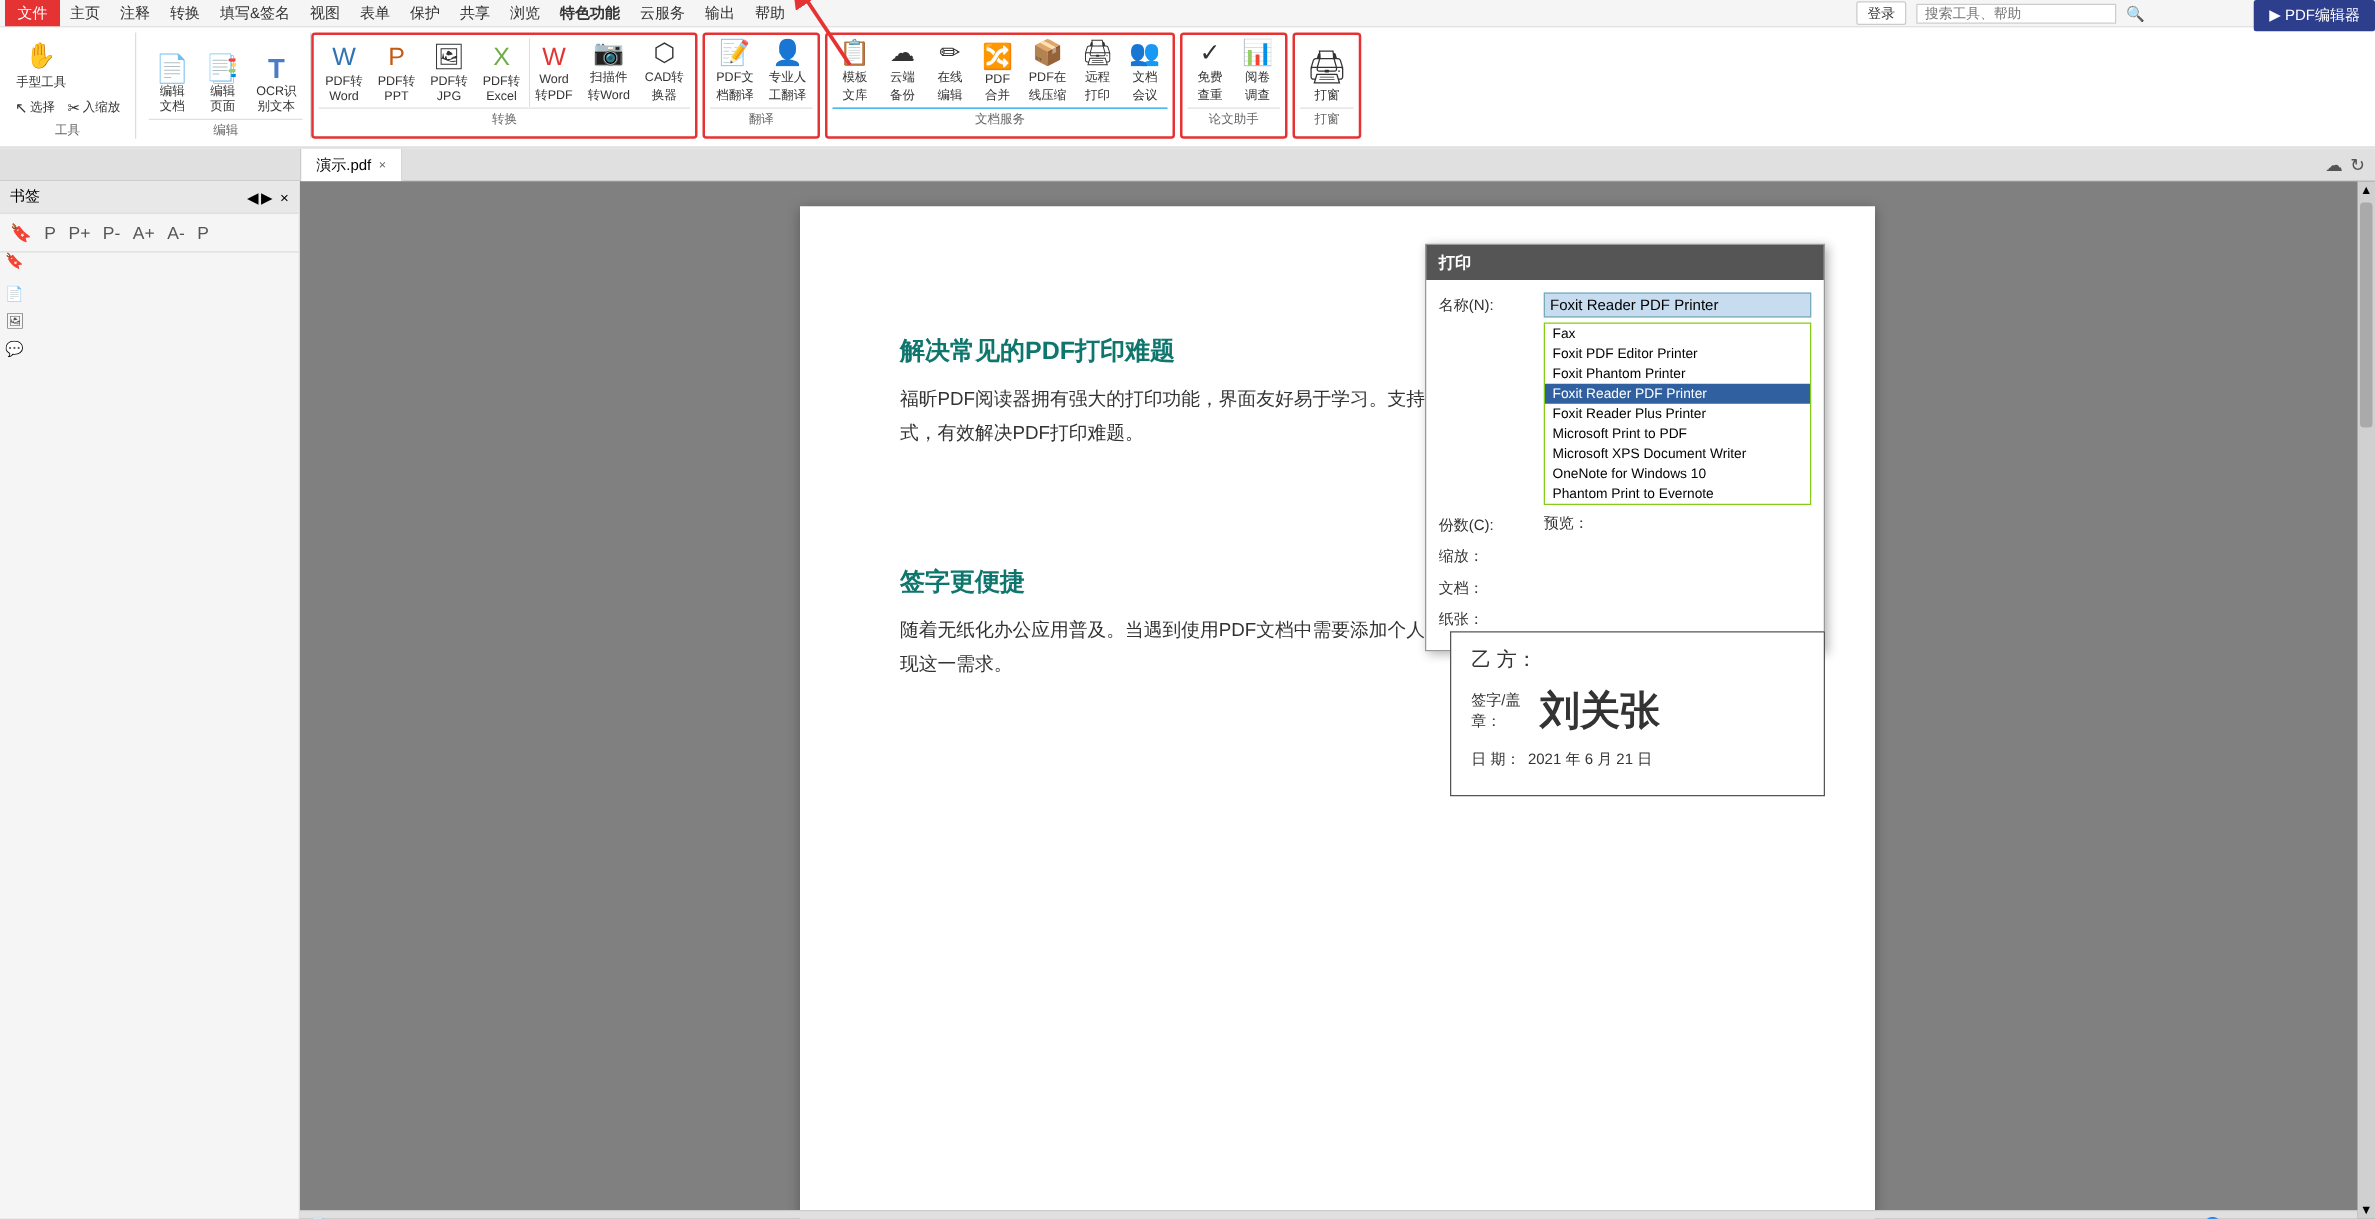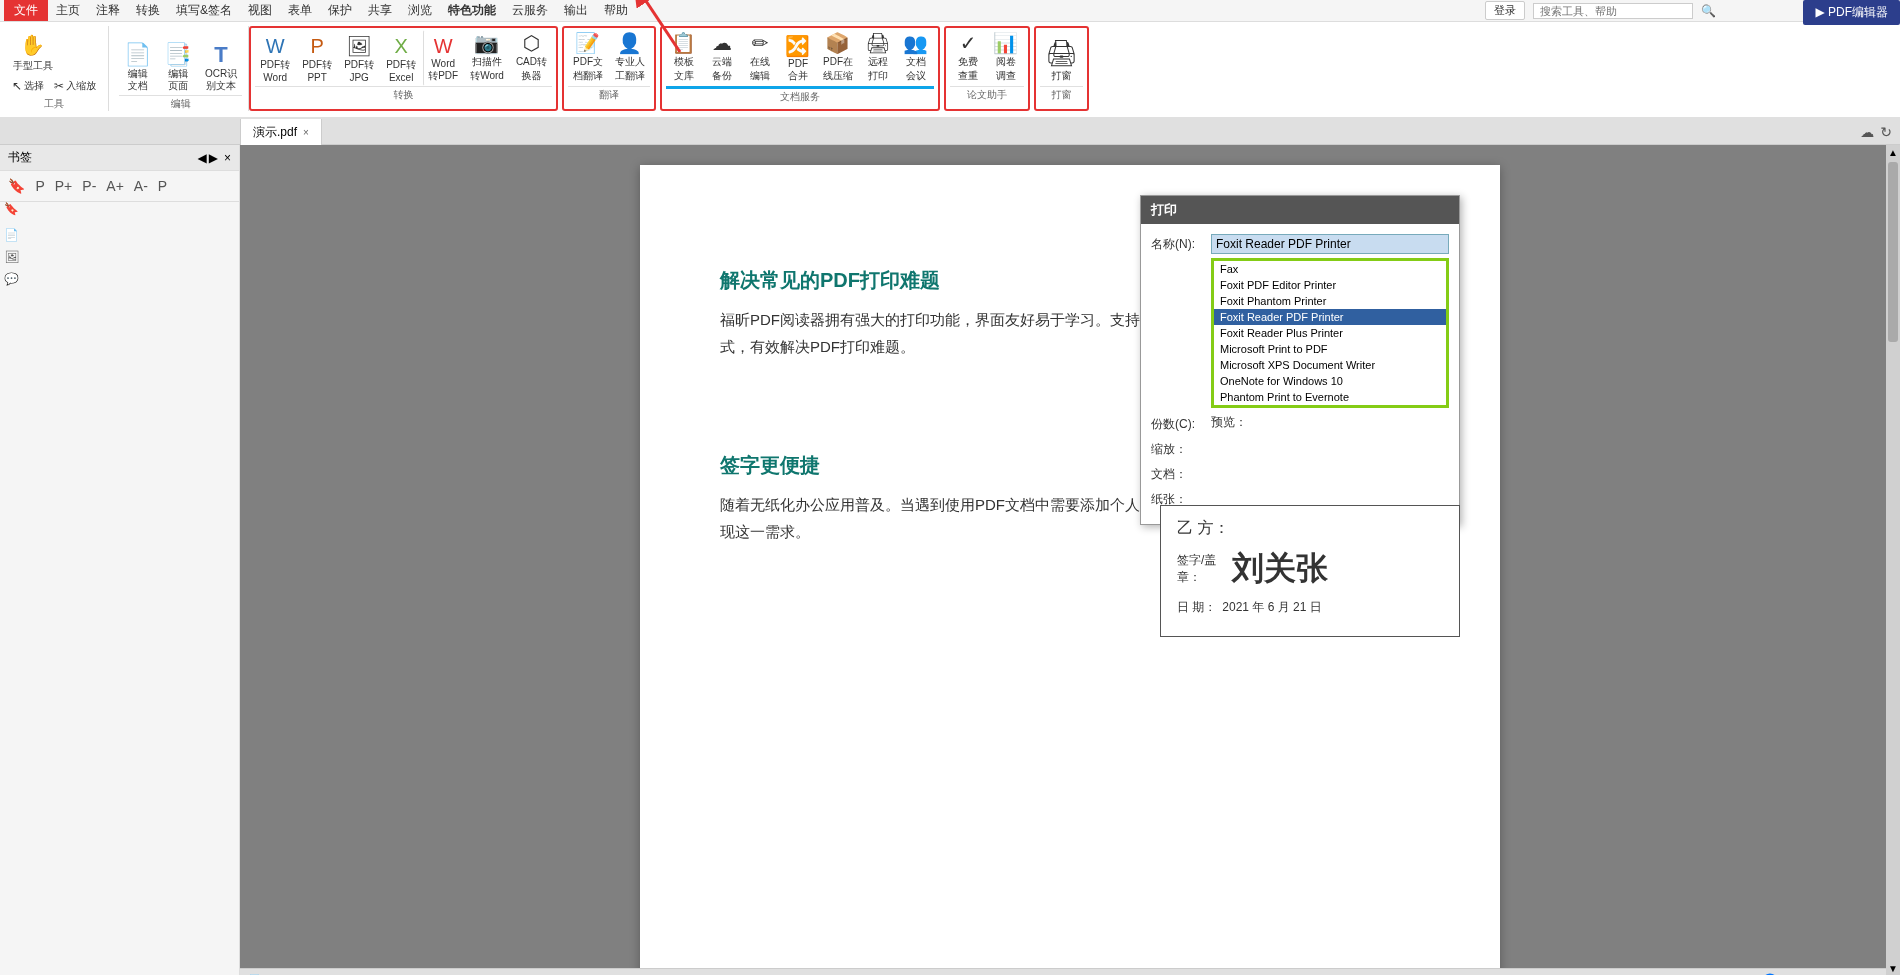--- a/index.html
+++ b/index.html
@@ -40,25 +40,25 @@
     
     .section-title-orange { color: #f07800; font-size: 28px; font-weight: bold; margin-bottom: 14px; text-align: right; }
     .section-subtitle { font-size: 20px; font-weight: bold; color: #0f766e; margin-bottom: 12px; }
     .section-body { font-size: 15px; color: #333; line-height: 1.8; margin-bottom: 20px; }
     .section-block { margin-bottom: 40px; }
 
     
     .print-dialog { position: absolute; right: 40px; top: 30px; width: 320px; background: #fff; border: 1px solid #999; box-shadow: 2px 2px 8px rgba(0,0,0,0.3); }
     .print-dialog-header { background: #555; color: #fff; padding: 5px 10px; font-size: 13px; font-weight: bold; }
     .print-dialog-body { padding: 10px; }
-    .print-row { display: flex; align-items: flex-start; margin-bottom: 6px; }
+    .print-row { display: flex; align-items: flex-start; margin-bottom: 6px; gap: 24px; }
     .print-label { width: 60px; font-size: 12px; color: #333; flex-shrink: 0; padding-top: 2px; }
     .print-value { flex: 1; font-size: 12px; color: #333; }
     .print-input-blue { background: #c8dcf0; border: 1px solid #7ab; padding: 2px 4px; font-size: 12px; width: 100%; }
-    .print-list { border: 3px solid #84cc16; width: 100%; }
+    .print-list { border: 1px solid #84cc16; width: 100%; }
     .print-list-item { padding: 2px 6px; font-size: 11px; cursor: pointer; }
     .print-list-item.selected { background: #3060a0; color: #fff; }
 
     
     .signature-box { position: absolute; right: 40px; top: 340px; width: 300px; border: 1px solid #555; background: #fff; padding: 12px 16px; }
     .sig-row { display: flex; align-items: center; margin-bottom: 8px; }
     .sig-label { font-size: 12px; color: #333; width: 55px; flex-shrink: 0; }
     .sig-value { font-size: 32px; font-weight: bold; color: #333; }
     .login-btn { font-size: 11px; cursor: pointer; color: #333; background: #fff; border: 1px solid #ccc; padding: 1px 8px; border-radius: 2px; }
     .search-box { border: 1px solid #ccc; padding: 1px 6px; font-size: 11px; width: 160px; }
@@ -229,21 +229,21 @@
           <span style="font-size:20px;">🖨</span>
           <span style="font-size:10px; white-space:pre-line;">远程
 打印</span>
         </div>
         <div class="ribbon-btn">
           <span style="font-size:20px;">👥</span>
           <span style="font-size:10px; text-align:center; white-space:pre-line;">文档
 会议</span>
         </div>
       </div>
-      <div style="font-size:10px; color:#666; text-align:center; border-top:3px solid #0ea5e9; padding-top:1px;">文档服务</div>
+      <div style="font-size:10px; color:#666; text-align:center; border-top:1px solid #0ea5e9; padding-top:1px;">文档服务</div>
     </div>
 
     <div style="border:2px solid #e53333; border-radius:3px; padding:2px 4px; margin-right:4px;">
       <div style="display:flex; gap:2px; align-items:flex-end;">
         <div class="ribbon-btn">
           <span style="font-size:20px;">✓</span>
           <span style="font-size:10px; text-align:center; white-space:pre-line;">免费
 查重</span>
         </div>
         <div class="ribbon-btn">

